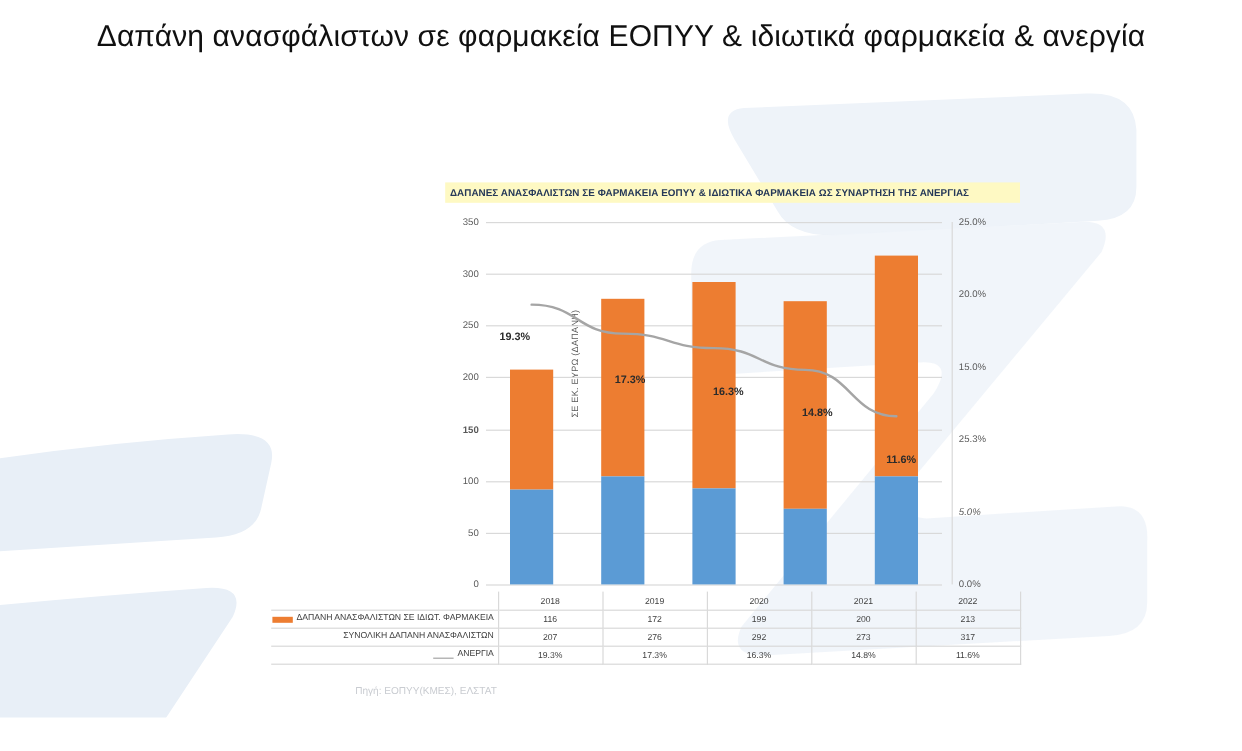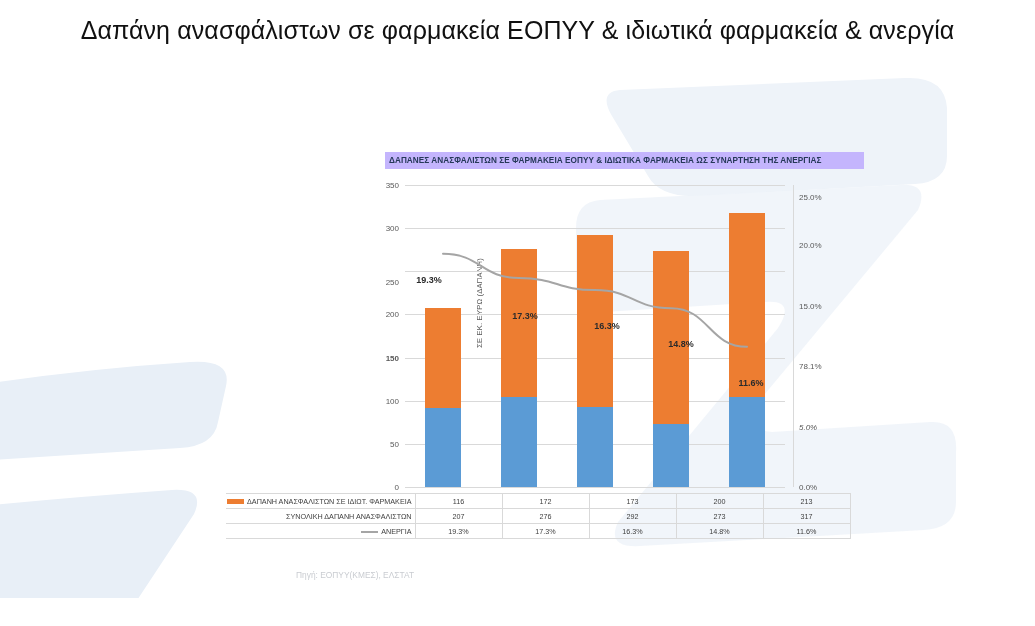--- a/index.html
+++ b/index.html
@@ -45,22 +45,22 @@
     position: absolute;
     left: 226px; top: 152px;
     width: 624px; height: 442px;
     z-index: 3;
   }
 
   .chart-title-band {
     position: absolute;
     left: 145px; top: 0px;
     width: 479px; height: 17px;
-    background: #c4b5fd;
-    display: flex; align-items: center; margin-left: 14px;
+    background: #fef9c3;
+    display: flex; align-items: center;
   }
   .chart-title-text {
     font-size: 8.2px;
     font-weight: bold;
     color: #253858;
     letter-spacing: 0.05px;
     white-space: nowrap;
     padding-left: 4px;
   }
 
@@ -168,21 +168,21 @@
     text-align: right;
     padding-right: 3px;
     border-left: none;
   }
   .data-table tr.head-row td { border-top: none; }
   .data-table td.corner {
     border-left: none; border-top: none; border-bottom: none;
   }
   .swatch-wrap {
     display: inline-flex;
-    align-items: center;
+    align-items: flex-end;
     gap: 3px;
   }
   .swatch {
     display: inline-block;
     width: 17px; height: 5px;
     flex: none;
   }
   .swatch.orange { background: #ed7d31; }
   .swatch.blue   { background: #5b9bd5; }
   .swatch.line   { height: 1.5px; background: #a5a5a5; }
@@ -231,31 +231,31 @@
           <div class="axis-left-label" style="top: 302px;">0</div>
           <div class="gridline" style="top: 258.857px;"></div>
           <div class="axis-left-label" style="top: 258.857px;">50</div>
           <div class="gridline" style="top: 215.714px;"></div>
           <div class="axis-left-label" style="top: 215.714px;">100</div>
           <div class="gridline" style="top: 172.571px;"></div>
           <div class="axis-left-label" style="top: 172.571px; font-weight: bold;">150</div>
           <div class="gridline" style="top: 129.429px;"></div>
           <div class="axis-left-label" style="top: 129.429px;">200</div>
           <div class="gridline" style="top: 86.2857px;"></div>
-          <div class="axis-left-label" style="top: 86.2857px; margin-top: 11px;">250</div>
+          <div class="axis-left-label" style="top: 86.2857px;">250</div>
           <div class="gridline" style="top: 43.1429px;"></div>
           <div class="axis-left-label" style="top: 43.1429px;">300</div>
           <div class="gridline" style="top: 0px;"></div>
           <div class="axis-left-label" style="top: 0px;">350</div>
           <div class="axis-right-label" style="top: 302px;">0.0%</div>
           <div class="axis-right-label" style="top: 241.6px; font-style: italic;">5.0%</div>
-          <div class="axis-right-label" style="top: 181.2px;">78.1%</div>
+          <div class="axis-right-label" style="top: 181.2px;">25.3%</div>
           <div class="axis-right-label" style="top: 120.8px;">15.0%</div>
           <div class="axis-right-label" style="top: 60.4px;">20.0%</div>
-          <div class="axis-right-label" style="top: 12px;">25.0%</div>
+          <div class="axis-right-label" style="top: 0px;">25.0%</div>
           <div class="axis-divider" style="left: 388px;"></div>
           <div class="bar-group" style="left: 0px; width: 76px;">
             <div class="bar-stack">
               <div class="bar-seg private" style="height: 100.091px; background: rgb(237, 125, 49);"></div>
               <div class="bar-seg eopyy" style="height: 78.52px; background: rgb(91, 155, 213);"></div>
             </div>
           </div>
           <div class="bar-group" style="left: 76px; width: 76px;">
             <div class="bar-stack">
               <div class="bar-seg private" style="height: 148.411px; background: rgb(237, 125, 49);"></div>
@@ -294,28 +294,36 @@
     <table class="data-table">
       <colgroup>
         <col style="width:189px">
         <col style="width:87px">
           <col style="width:87px">
           <col style="width:87px">
         <col style="width:87px">
           <col style="width:87px">
       </colgroup>
       <tbody id="table-body">
+          <tr class="head-row">
+            <td class="corner"></td>
+            <td>2018</td>
+            <td>2019</td>
+            <td>2020</td>
+            <td>2021</td>
+            <td>2022</td>
+          </tr>
           <tr>
             <td class="label-cell"><span class="swatch-wrap">
                 <span class="swatch orange"></span>
                 <span>ΔΑΠΑΝΗ ΑΝΑΣΦΑΛΙΣΤΩΝ ΣΕ  ΙΔΙΩΤ. ΦΑΡΜΑΚΕΙΑ</span>
               </span></td>
             <td>116</td>
             <td>172</td>
-            <td>173</td>
+            <td>199</td>
             <td>200</td>
             <td>213</td>
           </tr>
           <tr>
             <td class="label-cell"><span class="swatch-wrap">
                 <span class="swatch none"></span>
                 <span>ΣΥΝΟΛΙΚΗ ΔΑΠΑΝΗ ΑΝΑΣΦΑΛΙΣΤΩΝ</span>
               </span></td>
             <td>207</td>
             <td>276</td>

